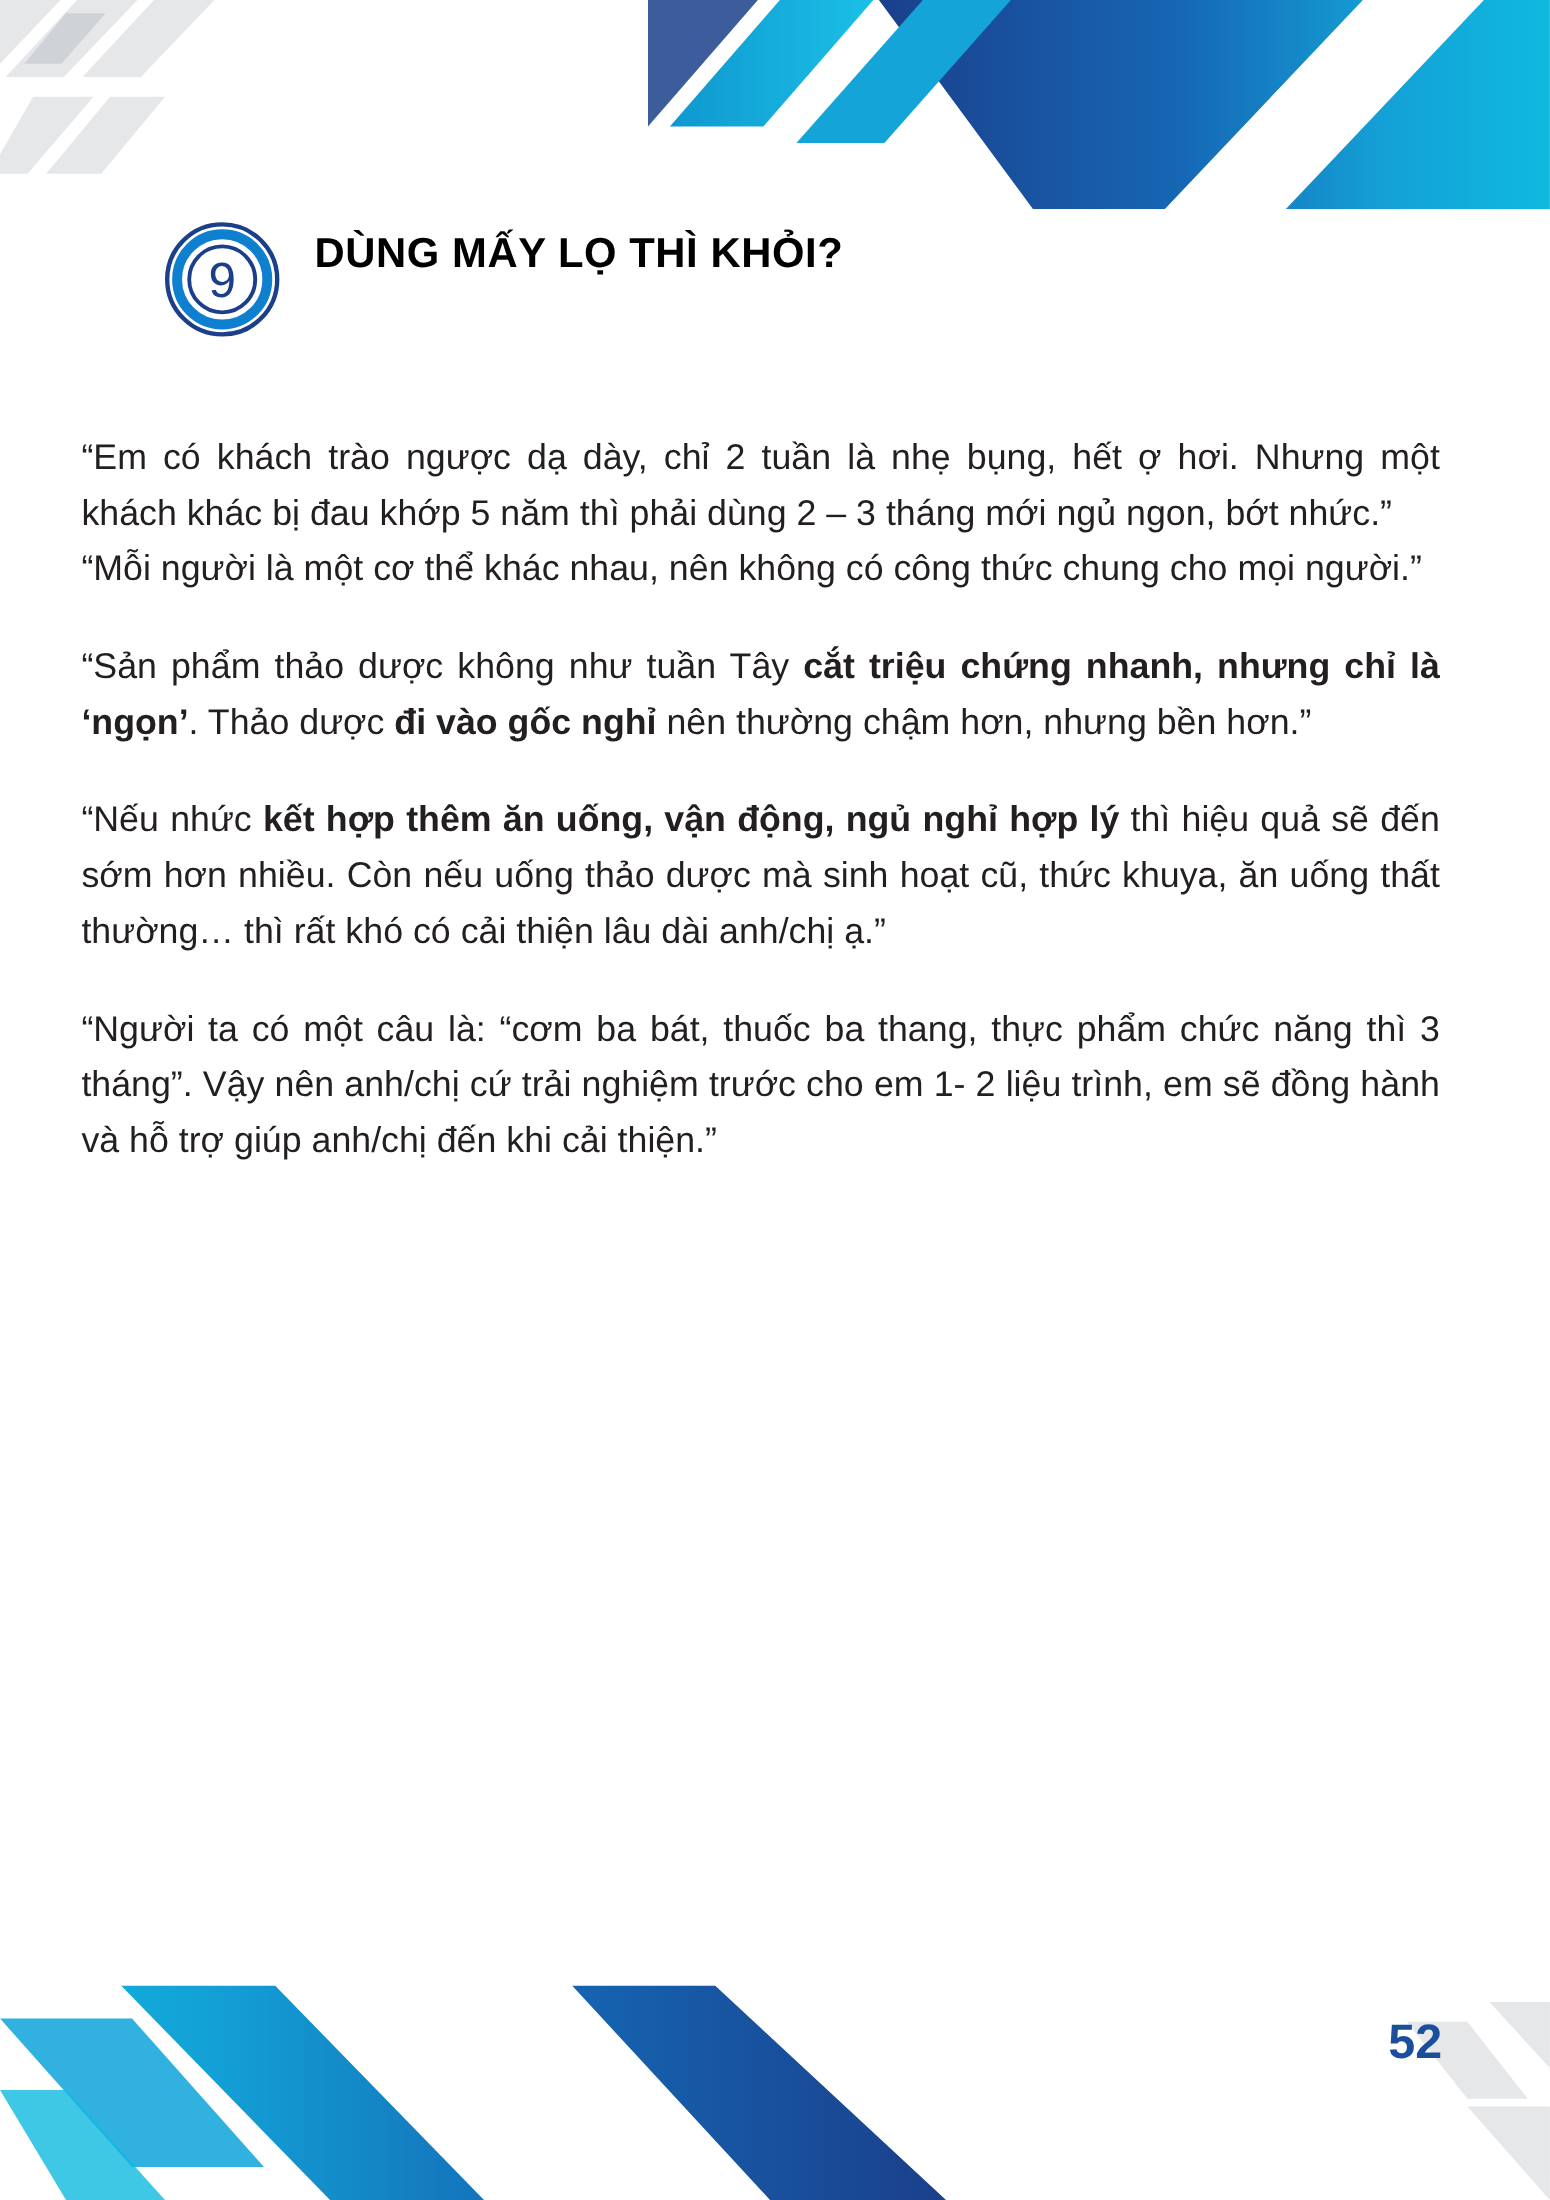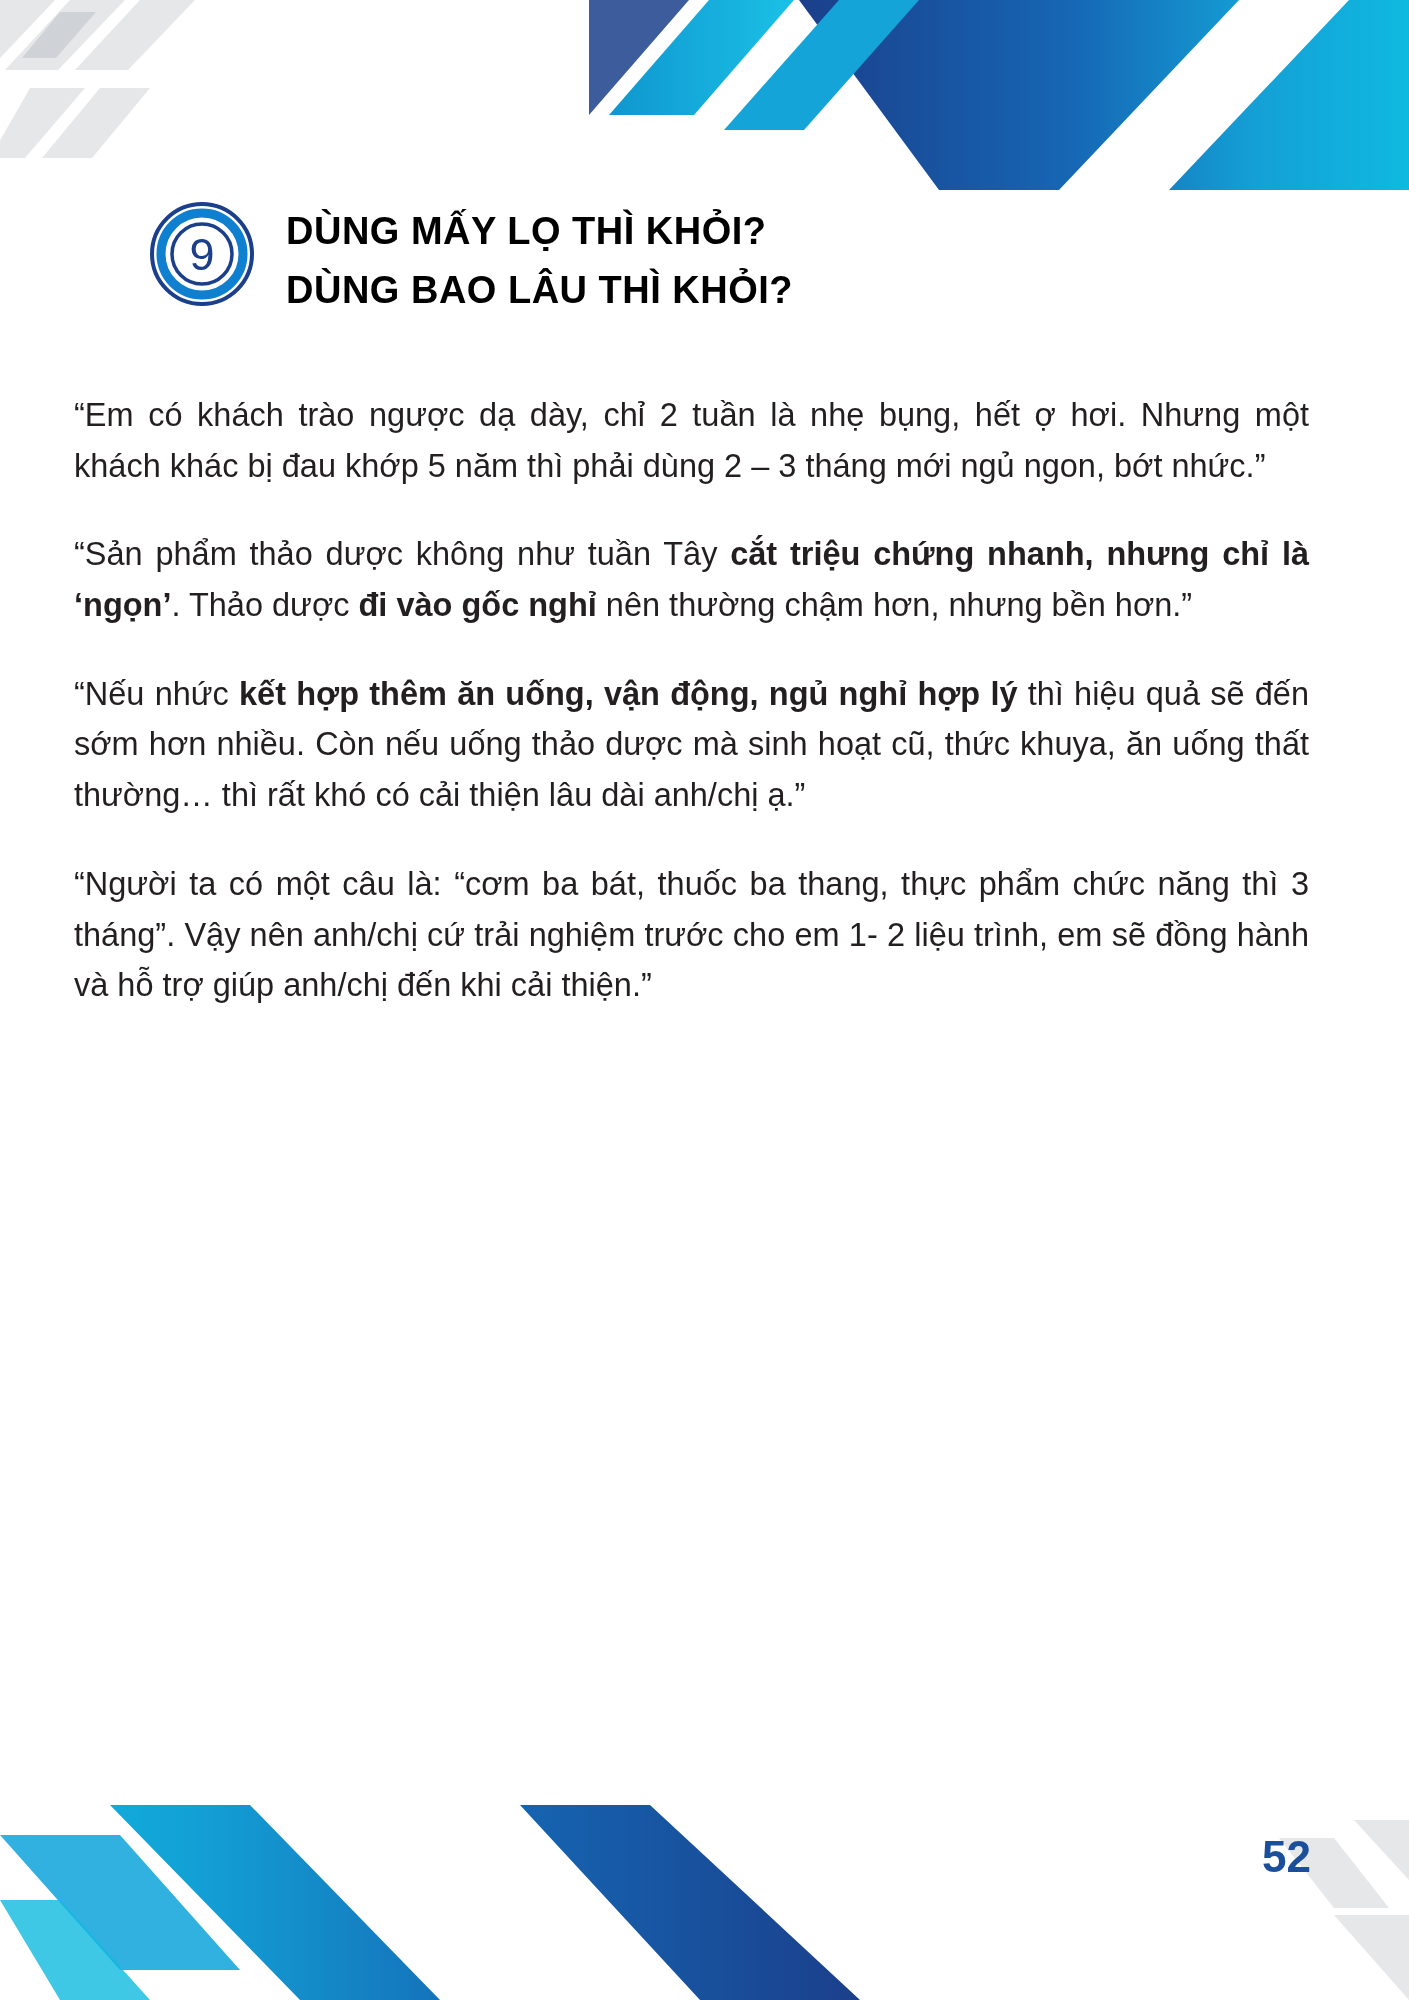--- a/index.html
+++ b/index.html
@@ -146,25 +146,25 @@
 
   <div class="header">
     <svg class="badge" viewBox="0 0 108 108">
       <circle cx="54" cy="54" r="50" fill="none" stroke="#1b3f8b" stroke-width="4"></circle>
       <circle cx="54" cy="54" r="41" fill="none" stroke="#0f7fd0" stroke-width="9"></circle>
       <circle cx="54" cy="54" r="30" fill="none" stroke="#1b3f8b" stroke-width="3.5"></circle>
       <text x="54" y="70" text-anchor="middle" font-family="Liberation Sans, sans-serif" font-size="45" fill="#1b3f8b">9</text>
     </svg>
     <div class="title-wrap">
       <div class="title-line">DÙNG MẤY LỌ THÌ KHỎI?</div>
-      <div class="title-line">DÙNG BAO LÂU THÌ KHỎI?</div>
     </div>
   </div>
 
   <div class="content" id="body-content">
       <p class="para"><span>“Em có khách trào ngược dạ dày, chỉ 2 tuần là nhẹ bụng, hết ợ hơi. Nhưng một khách khác bị đau khớp 5 năm thì phải dùng 2 – 3 tháng mới ngủ ngon, bớt nhức.”</span></p>
+      <p class="para"><span>“Mỗi người là một cơ thể khác nhau, nên không có công thức chung cho mọi người.”</span></p>
       <p class="para gap"><span>“Sản phẩm thảo dược không như tuần Tây </span><b>cắt triệu chứng nhanh, nhưng chỉ là ‘ngọn’</b><span>. Thảo dược </span><b>đi vào gốc nghỉ</b><span> nên thường chậm hơn, nhưng bền hơn.”</span></p>
       <p class="para gap"><span>“Nếu nhức </span><b>kết hợp thêm ăn uống, vận động, ngủ nghỉ hợp lý</b><span> thì hiệu quả sẽ đến sớm hơn nhiều. Còn nếu uống thảo dược mà sinh hoạt cũ, thức khuya, ăn uống thất thường… thì rất khó có cải thiện lâu dài anh/chị ạ.”</span></p>
       <p class="para gap"><span>“Người ta có một câu là: “cơm ba bát, thuốc ba thang, thực phẩm chức năng thì 3 tháng”. Vậy nên anh/chị cứ trải nghiệm trước cho em 1- 2 liệu trình, em sẽ đồng hành và hỗ trợ giúp anh/chị đến khi cải thiện.”</span></p>
     </div>
 
   <div class="page-number">52</div>
 </div>
 
 </body></html>

